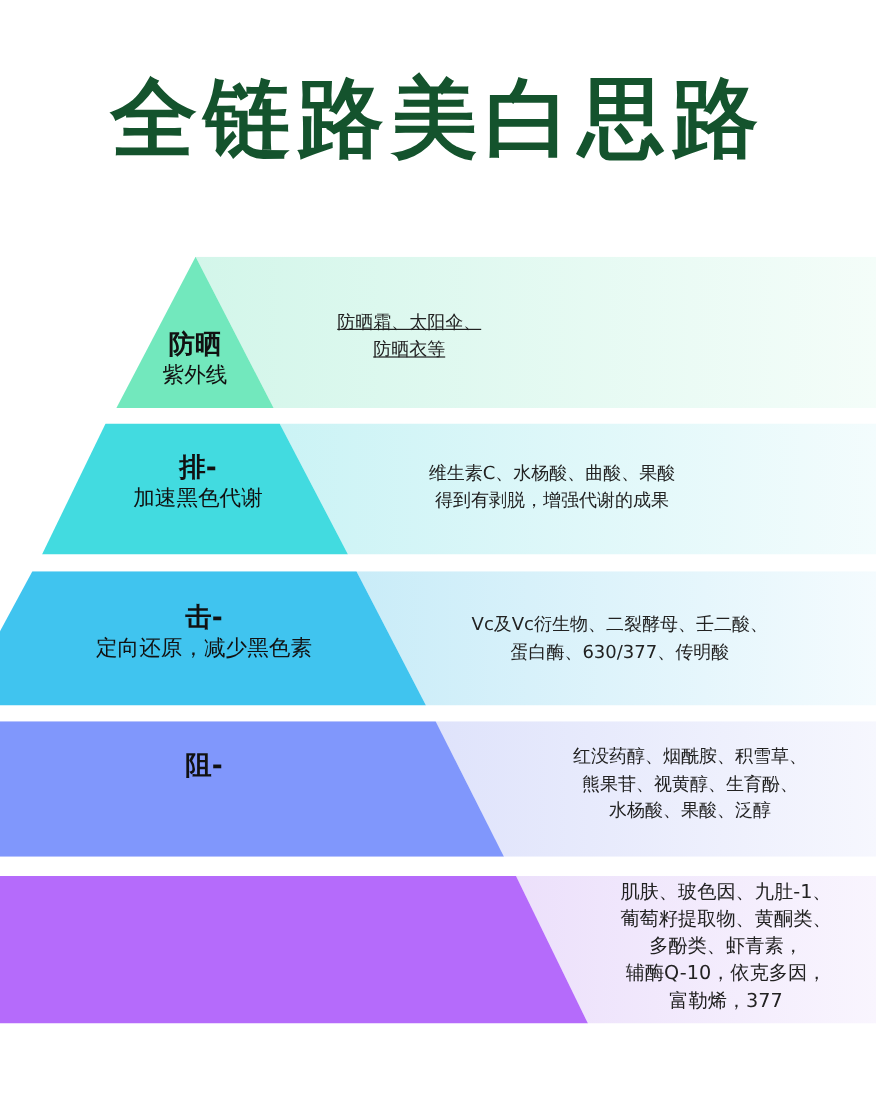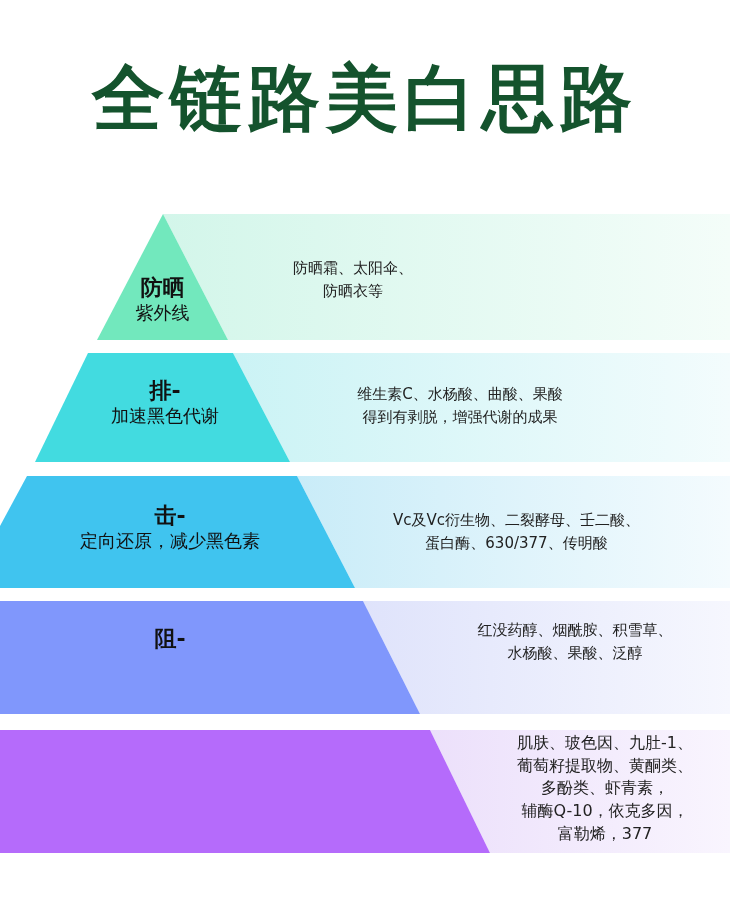--- a/index.html
+++ b/index.html
@@ -29,21 +29,21 @@
           <stop offset="1" stop-color="#f4fdf9"></stop>
         </linearGradient>
       </defs>
     <polygon points="163,0 730,0 730,126 228,126" fill="url(#g1)"></polygon>
     <polygon points="163,0 228,126 97,126" fill="#72e8bd"></polygon>
   </svg>
   <div class="left-text" style="left:97px;width:131px;top:60px;">
     <span class="l1">防晒</span>
     <span class="l2">紫外线</span>
   </div>
-  <div class="right-text" style="left:228px;width:250px;top:43px;">
+  <div class="right-text" style="left:216px;width:250px;top:43px;text-decoration:underline;">
     <span>防晒霜、太阳伞、</span>
     <span>防晒衣等</span>
   </div>
 </div>
 
 <div class="band" style="top:353px;height:109px;">
   <svg class="shape" viewBox="0 0 730 109" preserveAspectRatio="none">
     <defs>
         <linearGradient id="g2" x1="0" x2="1">
           <stop offset="0" stop-color="#cbf3f5"></stop>
@@ -93,20 +93,21 @@
         </linearGradient>
       </defs>
     <polygon points="363,0 730,0 730,113 420,113" fill="url(#g4)"></polygon>
     <polygon points="0,0 363,0 420,113 0,113" fill="#8097fc"></polygon>
   </svg>
   <div class="left-text" style="left:0px;width:340px;top:24px;">
     <span class="l1">阻-</span>
   </div>
   <div class="right-text" style="left:425px;width:300px;top:18px;">
     <span>红没药醇、烟酰胺、积雪草、</span>
+    <span>熊果苷、视黄醇、生育酚、</span>
     <span>水杨酸、果酸、泛醇</span>
   </div>
 </div>
 
 <div class="band" style="top:730px;height:123px;">
   <svg class="shape" viewBox="0 0 730 123" preserveAspectRatio="none">
     <defs>
         <linearGradient id="g5" x1="0" x2="1">
           <stop offset="0" stop-color="#ece0fb"></stop>
           <stop offset="1" stop-color="#f9f5fe"></stop>

